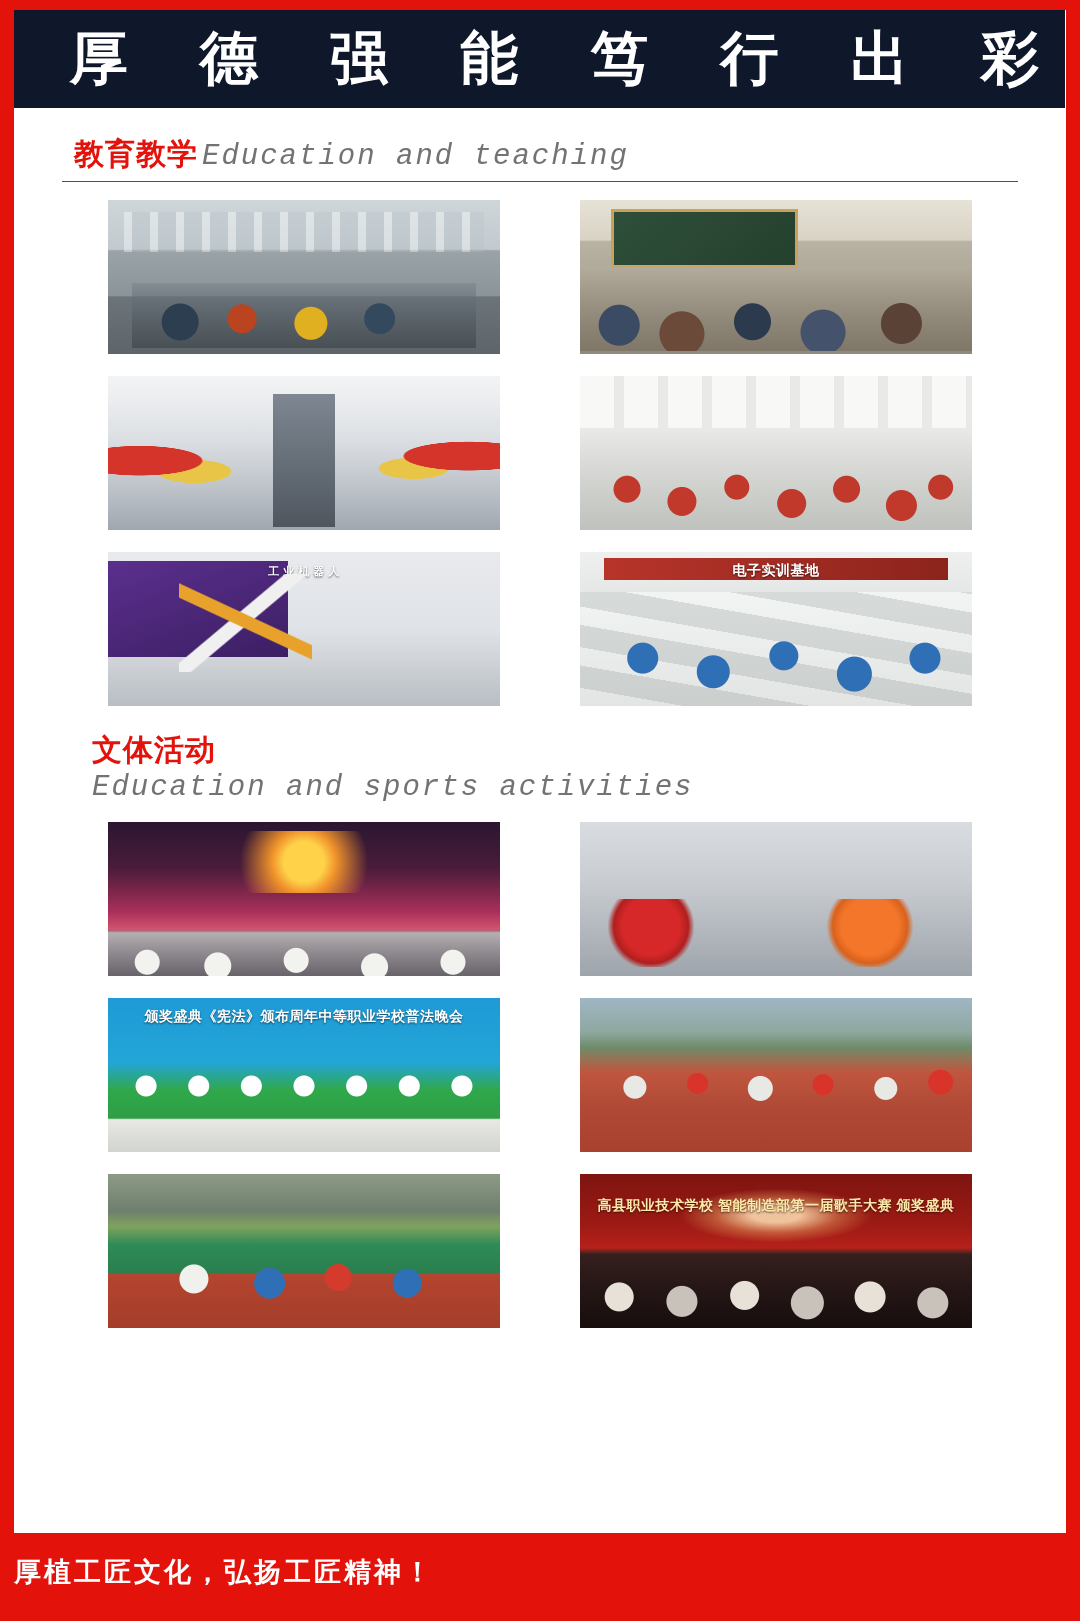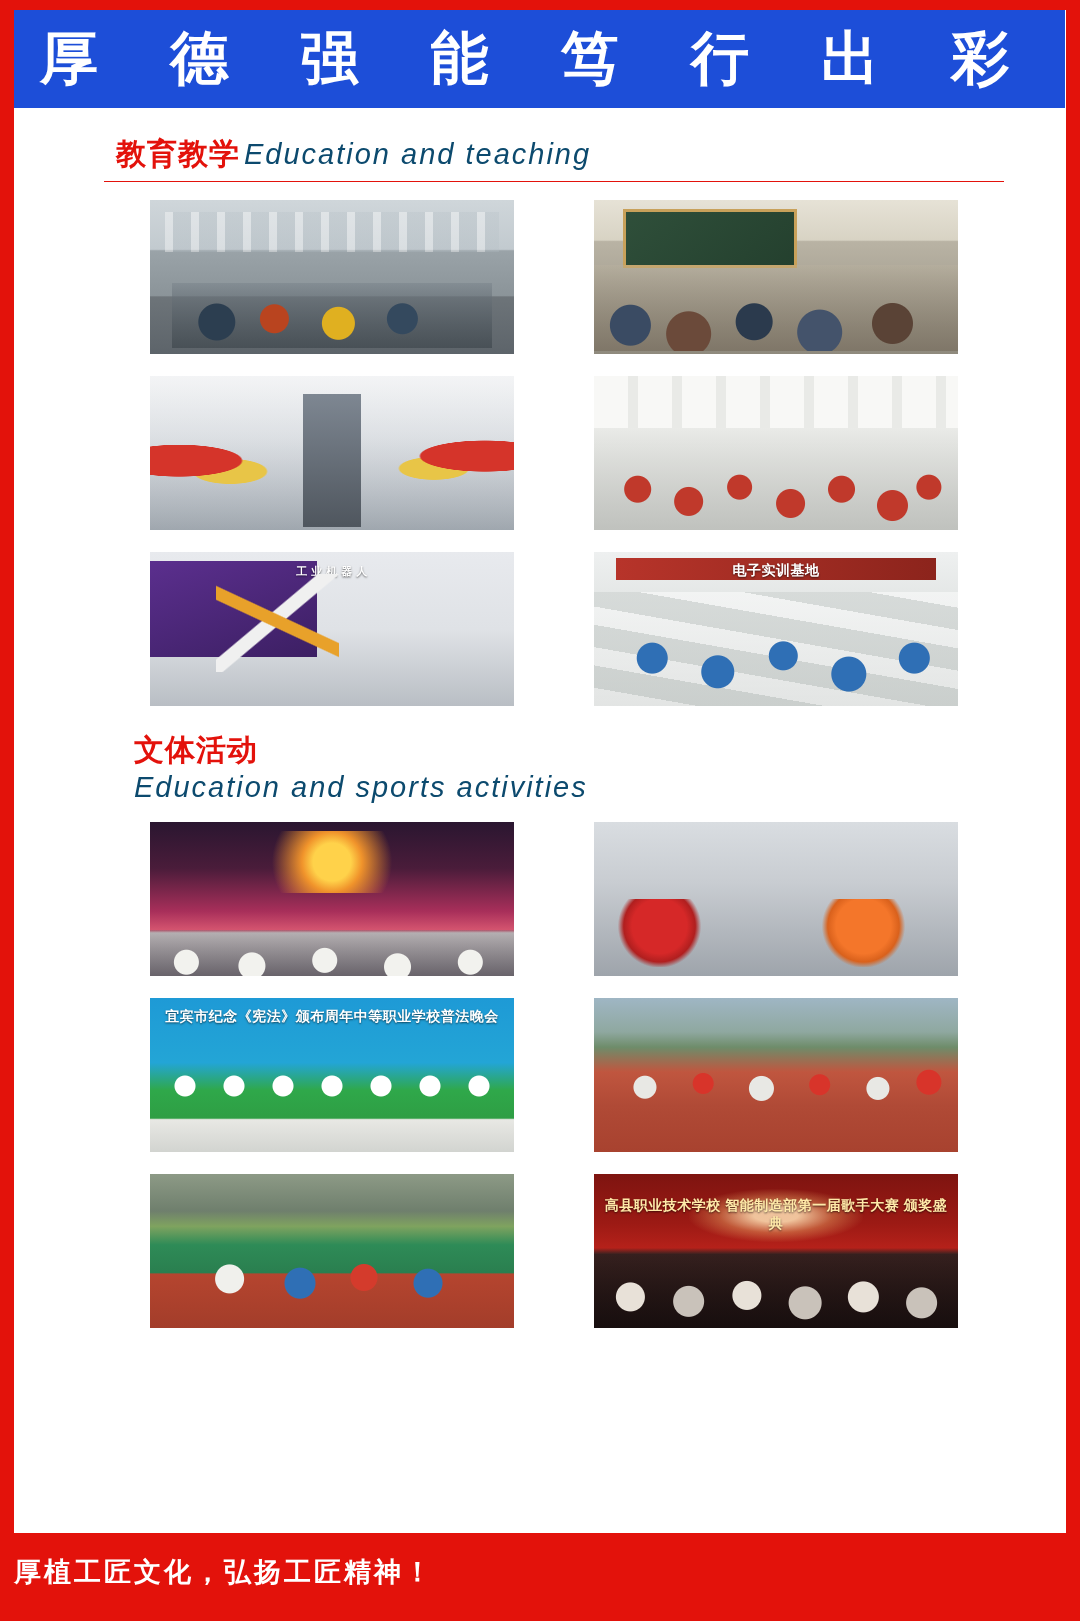--- a/index.html
+++ b/index.html
@@ -24,24 +24,24 @@
     border-bottom: 10px solid #e3120b;
     box-sizing: border-box;
     background: #ffffff;
   }
   .header-band {
     position: absolute;
     top: 0;
     left: 0;
     right: 1px;
     height: 98px;
-    background: #1d4ed8;
+    background: #0f172a;
     display: flex;
     align-items: center;
-    justify-content: flex-start;
+    justify-content: flex-end;
   }
   .header-title {
     color: #ffffff;
     font-family: "DejaVu Serif", serif;
     font-weight: bold;
     font-size: 58px;
     letter-spacing: 26px;
     text-indent: 26px;
     white-space: nowrap;
   }
@@ -49,22 +49,21 @@
     position: absolute;
     top: 98px;
     left: 0;
     right: 0;
     bottom: 78px;
     padding: 0 0 0 0;
     box-sizing: border-box;
     background: #ffffff;
   }
   .section {
-    padding: 0 62px;
-    margin-left: 28px;
+    padding: 0 48px;
   }
   .section-heading {
     margin-top: 26px;
     margin-bottom: 0;
     padding-left: 12px;
     display: flex;
     align-items: baseline;
     border-bottom: 1.6px solid #e3120b;
     padding-bottom: 6px;
   }
@@ -77,22 +76,22 @@
   }
   .sec-cn {
     color: #e3120b;
     font-family: "DejaVu Serif", serif;
     font-weight: bold;
     font-size: 30px;
     letter-spacing: 1px;
     white-space: nowrap;
   }
   .sec-en {
-    color: #0c4a6e;
-    font-family: Liberation Sans, sans-serif;
+    color: #737373;
+    font-family: Liberation Mono, monospace;
     font-style: italic;
     font-size: 29px;
     letter-spacing: 2px;
     margin-left: 4px;
     white-space: nowrap;
   }
   .grid {
     margin-top: 18px;
     display: grid;
     grid-template-columns: 1fr 1fr;
@@ -447,21 +446,21 @@
         <span class="sec-en">Education and sports activities</span>
       </div>
       <div class="grid">
         <div class="photo p-stage">
           <span class="cap">文艺汇演舞台演出</span>
         </div>
         <div class="photo p-games">
           <span class="cap">趣味运动会活动</span>
         </div>
         <div class="photo p-dance">
-          <div class="photo-overlay-text banner">宜宾市纪念《宪法》颁布周年中等职业学校普法晚会</div>
+          <div class="photo-overlay-text banner">颁奖盛典《宪法》颁布周年中等职业学校普法晚会</div>
           <span class="cap">法治宣传文艺展演</span>
         </div>
         <div class="photo p-track">
           <span class="cap">运动会入场式</span>
         </div>
         <div class="photo p-basket">
           <span class="cap">篮球比赛</span>
         </div>
         <div class="photo p-concert">
           <div class="photo-overlay-text big">高县职业技术学校

